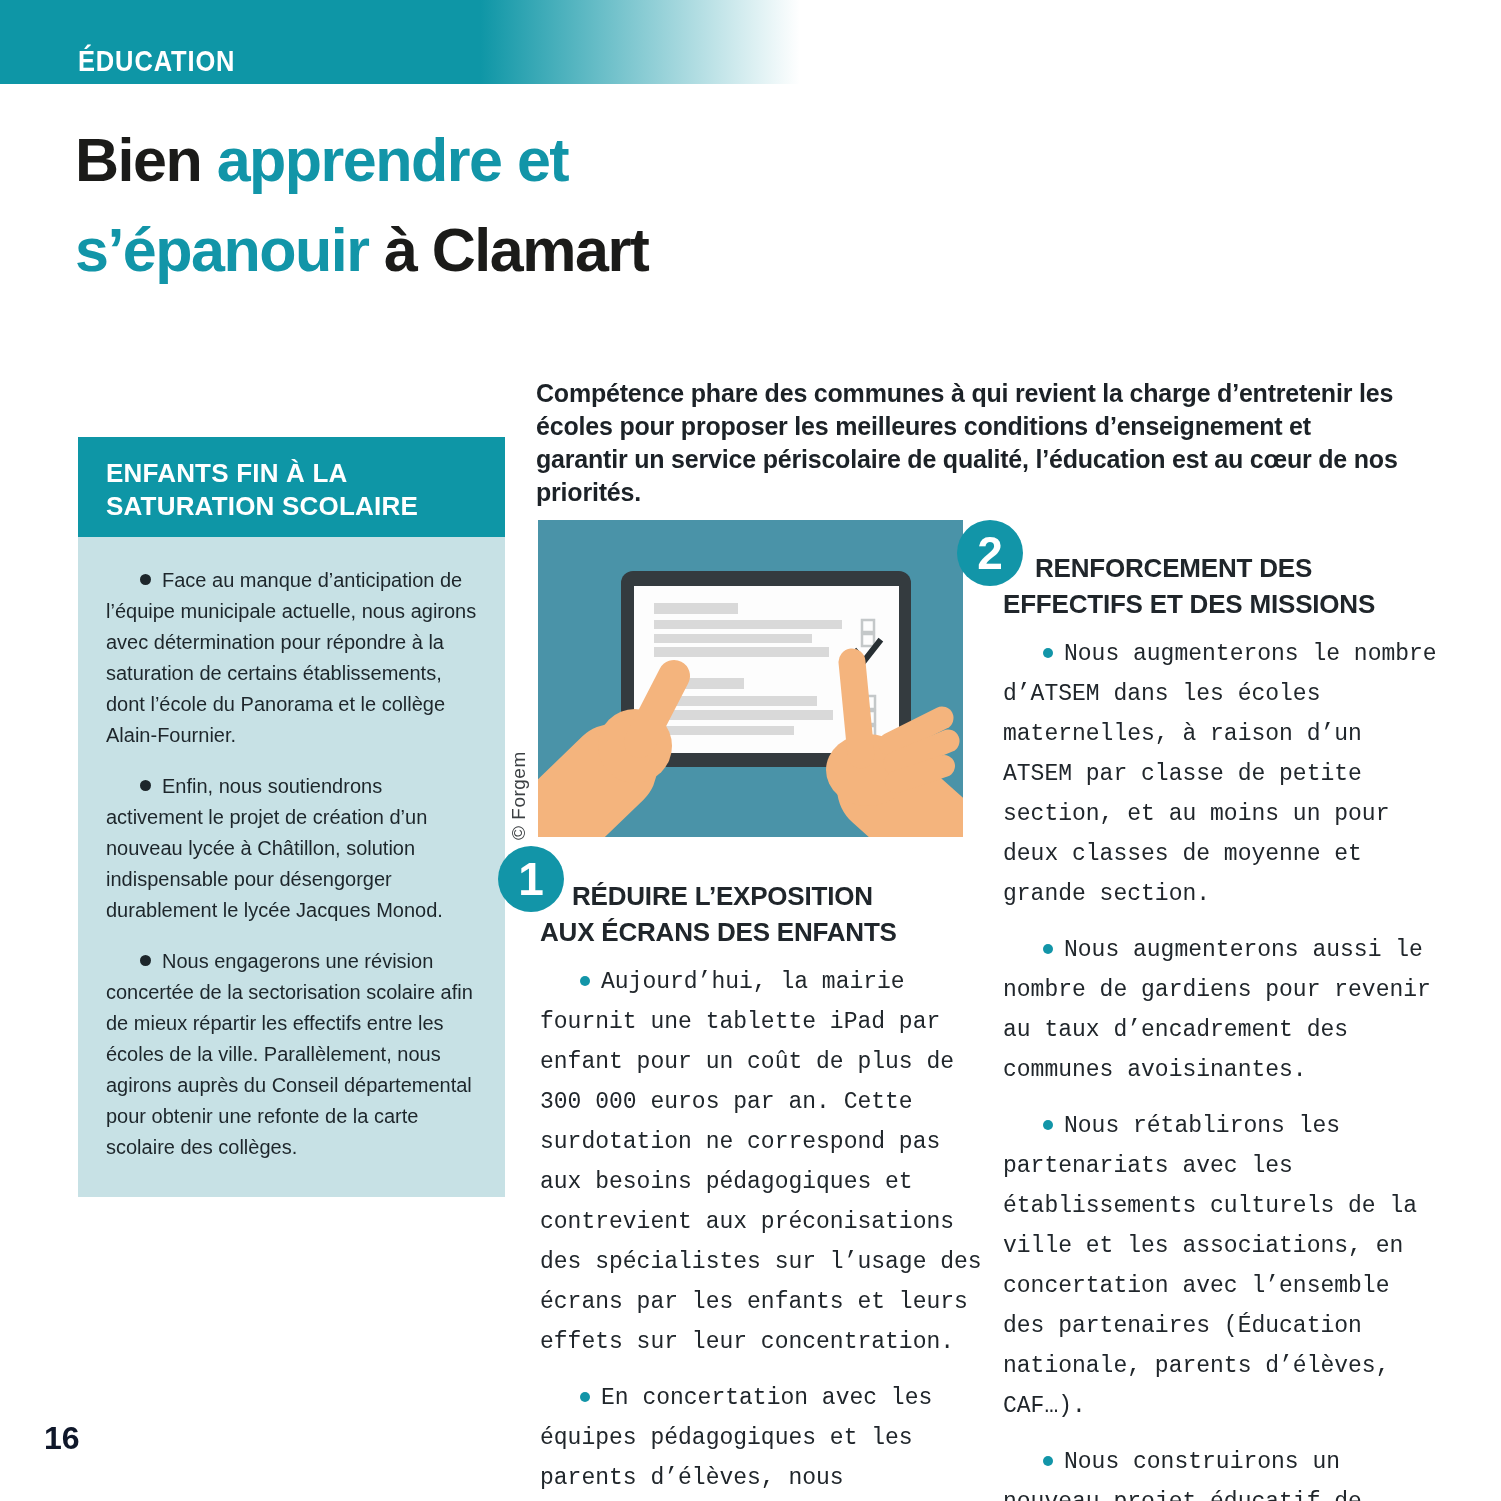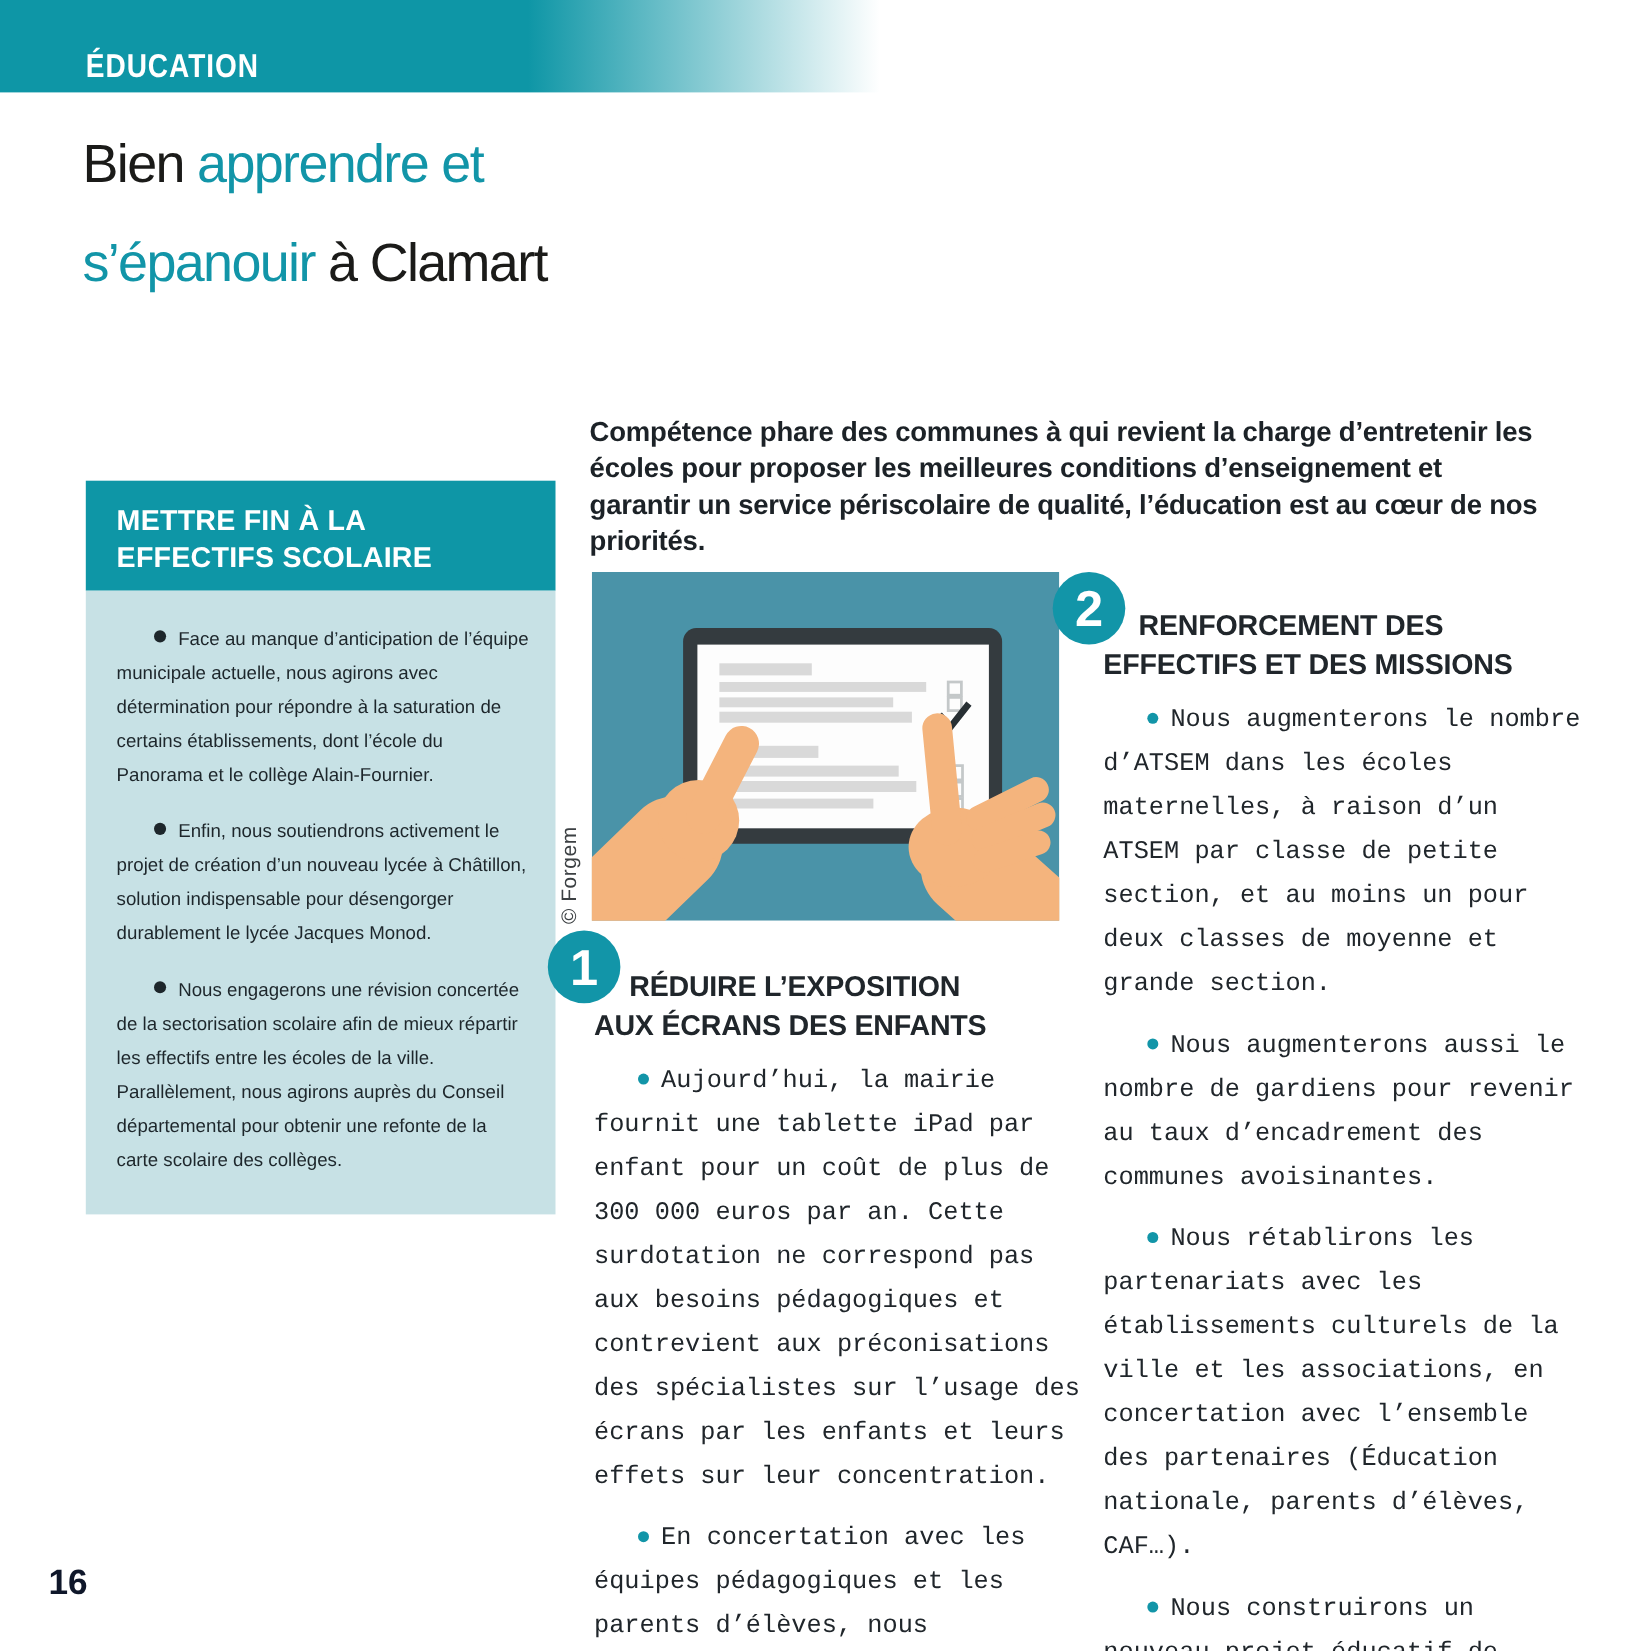--- a/index.html
+++ b/index.html
@@ -12,40 +12,40 @@
     position:absolute;left:0;top:0;width:800px;height:84px;
     background:linear-gradient(90deg,#0e96a6 0%,#0e96a6 60%,rgba(14,150,166,0) 100%);
   }
   .kicker{
     position:absolute;left:78px;top:44px;
     font-size:30px;font-weight:bold;color:#ffffff;letter-spacing:1px;
     transform:scaleX(.85);transform-origin:left center;white-space:nowrap;
   }
   
   .main-title{
-    position:absolute;left:75px;top:104px;margin:0;
-    font-size:49px;line-height:90px;font-weight:normal;letter-spacing:-1.5px;
+    position:absolute;left:75px;top:115px;margin:0;
+    font-size:61px;line-height:90px;font-weight:bold;letter-spacing:-1.5px;
     color:#1b1b19;white-space:nowrap;
   }
   .main-title .teal{color:#1295a8;}
   
   .intro{
     position:absolute;left:536px;top:352px;width:862px;
     font-size:25px;line-height:33px;font-weight:bold;color:#1c2227;letter-spacing:-.2px;
   }
   
   .sidebar{position:absolute;left:78px;top:437px;width:427px;}
   .sidebar-head{
     background:#0e96a6;color:#ffffff;font-weight:bold;
     font-size:26px;line-height:33px;letter-spacing:.2px;
     padding:20px 28px 14px 28px;
   }
   .sidebar-body{
     background:#c7e1e5;padding:28px 22px 14px 28px;
-    font-size:17px;line-height:31px;color:#1d262b;
+    font-size:20px;line-height:31px;color:#1d262b;
   }
   .bullet-p{margin:0 0 20px 0;text-indent:34px;}
   .dot{
     display:inline-block;width:11px;height:11px;border-radius:50%;
     background:#1d262b;margin-right:11px;vertical-align:2px;
   }
   
   .illustration{position:absolute;left:538px;top:520px;width:425px;height:317px;}
   .illustration svg{display:block;}
   .credit{
@@ -82,21 +82,21 @@
 
   <div class="top-bar">
     <div class="kicker">ÉDUCATION</div>
   </div>
 
   <h1 class="main-title"><span>Bien </span><span class="teal">apprendre et</span><br><span class="teal">s’épanouir</span><span> à Clamart</span></h1>
 
   <p class="intro">Compétence phare des communes à qui revient la charge d’entretenir les écoles pour proposer les meilleures conditions d’enseignement et garantir un service périscolaire de qualité, l’éducation est au cœur de nos priorités.</p>
 
   <div class="sidebar">
-    <div class="sidebar-head">METTRE FIN À LA EFFECTIFS SCOLAIRE</div>
+    <div class="sidebar-head">ENFANTS FIN À LA SATURATION SCOLAIRE</div>
     <div class="sidebar-body">
       <p class="bullet-p"><span class="dot"></span><span>Face au manque d’anticipation de l’équipe municipale actuelle, nous agirons avec détermination pour répondre à la saturation de certains établissements, dont l’école du Panorama et le collège Alain-Fournier.</span></p>
       <p class="bullet-p"><span class="dot"></span><span>Enfin, nous soutiendrons activement le projet de création d’un nouveau lycée à Châtillon, solution indispensable pour désengorger durablement le lycée Jacques Monod.</span></p>
       <p class="bullet-p"><span class="dot"></span><span>Nous engagerons une révision concertée de la sectorisation scolaire afin de mieux répartir les effectifs entre les écoles de la ville. Parallèlement, nous agirons auprès du Conseil départemental pour obtenir une refonte de la carte scolaire des collèges.</span></p>
     </div>
   </div>
 
   <div class="illustration">
     <svg width="425" height="317" viewBox="0 0 425 317">
       <rect x="0" y="0" width="425" height="317" fill="#4a93a8"></rect>

